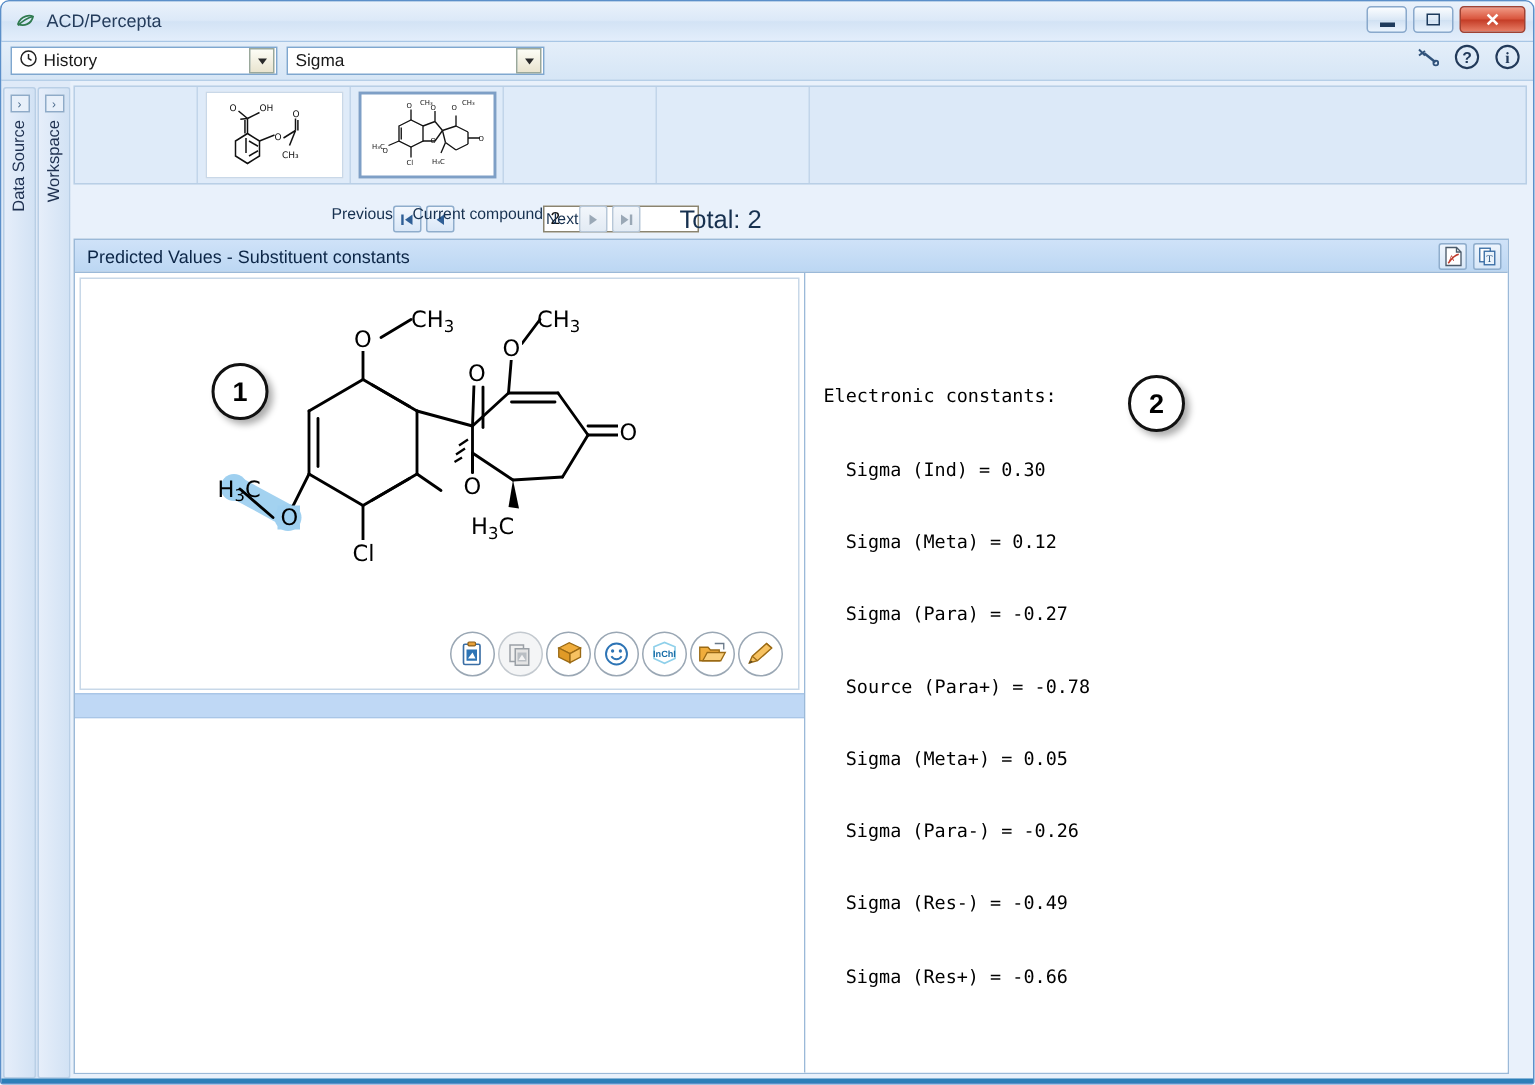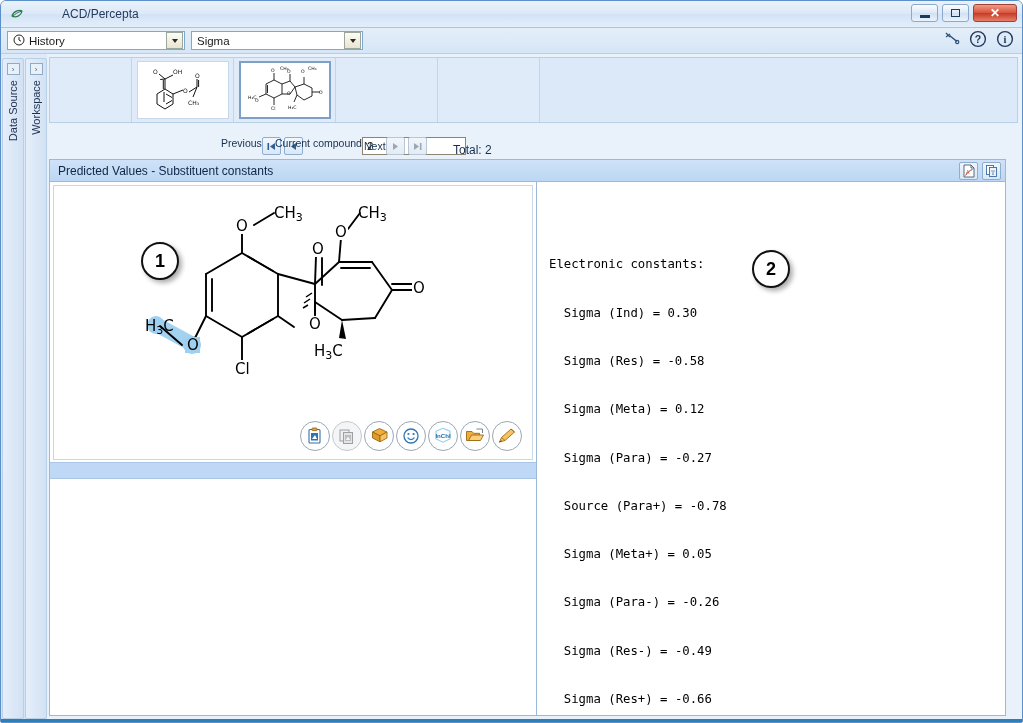--- a/index.html
+++ b/index.html
@@ -17,21 +17,20 @@
   }
 
   
   .titlebar {
     height: 27px; flex: 0 0 27px;
     background: linear-gradient(180deg,#eaf2fb 0%,#dce9f8 48%,#d3e3f5 52%,#e3eefb 100%);
     border-bottom: 1px solid #a8c6e5;
     display: flex; align-items: center;
     border-radius: 5px 5px 0 0;
     position: relative;
-    gap: 31px;
   }
   .title-icon { margin-left: 8px; width: 16px; height: 16px; display:flex; align-items:center; justify-content:center;}
   .title-text {
     margin-left: 6px; font-size: 12px; color: #243c5c;
   }
   .wbtns { position:absolute; right:5px; top:3px; display:flex; gap:4px; }
   .wbtn {
     width: 27px; height: 18px; border:1px solid #8aa9cc; border-radius:3px;
     background: linear-gradient(180deg,#fbfdff 0%,#dbe8f6 50%,#cfe0f2 51%,#eaf3fd 100%);
     display:flex; align-items:center; justify-content:center;
@@ -126,21 +125,21 @@
     width:19px;height:18px;border:1px solid #8fadcc;border-radius:2px;
     background:linear-gradient(180deg,#f3f8fe 0%,#d9e7f7 100%);
     display:flex;align-items:center;justify-content:center;
   }
   .navbtn.disabled { border-color:#b7c7d8; background:linear-gradient(180deg,#f2f6fb 0%,#e3ebf4 100%); }
   .navbtn svg { display:block; }
   .numinput {
     width:104px; height:18px; border:1px solid #8a8470; background:#fff;
     font-size:11.5px; padding-left:4px; display:flex; align-items:center; color:#111;
   }
-  .totaltxt { position:absolute; left:406px; bottom:2px; font-size:12px; color:#16304f; }
+  .totaltxt { position:absolute; left:406px; bottom:2px; font-size:17px; color:#16304f; }
 
   
   .panel {
     flex:1; margin: 0 16px 3px 2px; display:flex; flex-direction:column;
     border:1px solid #9bb9d8; background:#fff; min-height:0;justify-content:flex-end;
   }
   .panelhdr {
     height: 22px; flex:0 0 22px;
     background: linear-gradient(180deg,#cfe2f8 0%,#bcd7f3 100%);
     border-bottom:1px solid #9bb9d8;
@@ -575,21 +574,20 @@
             <div class="splitter"></div>
             <div class="lowerpane"></div>
           </div>
 
           <div class="rightpane">
             <div class="badge" style="left:215px; top:68px;">2</div>
             <div class="results">
               <div>
                 <div>Electronic constants:</div>
                 <div>  <span>Sigma (Ind)</span> = <span>0.30</span></div>
-                <div>  <span>Sigma (Res)</span> = <span>-0.58</span></div>
                 <div>  <span>Sigma (Meta)</span> = <span>0.12</span></div>
                 <div>  <span>Sigma (Para)</span> = <span>-0.27</span></div>
                 <div>  <span>Source (Para+)</span> = <span>-0.78</span></div>
                 <div>  <span>Sigma (Meta+)</span> = <span>0.05</span></div>
                 <div>  <span>Sigma (Para-)</span> = <span>-0.26</span></div>
                 <div>  <span>Sigma (Res-)</span> = <span>-0.49</span></div>
                 <div>  <span>Sigma (Res+)</span> = <span>-0.66</span></div>
                 
                 
                 

